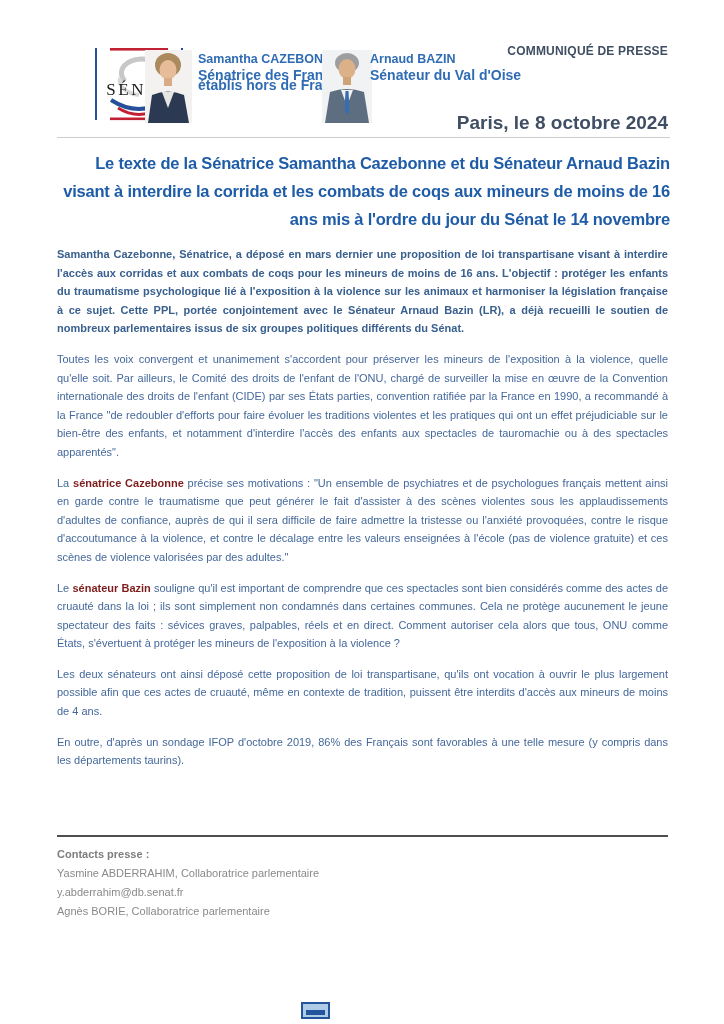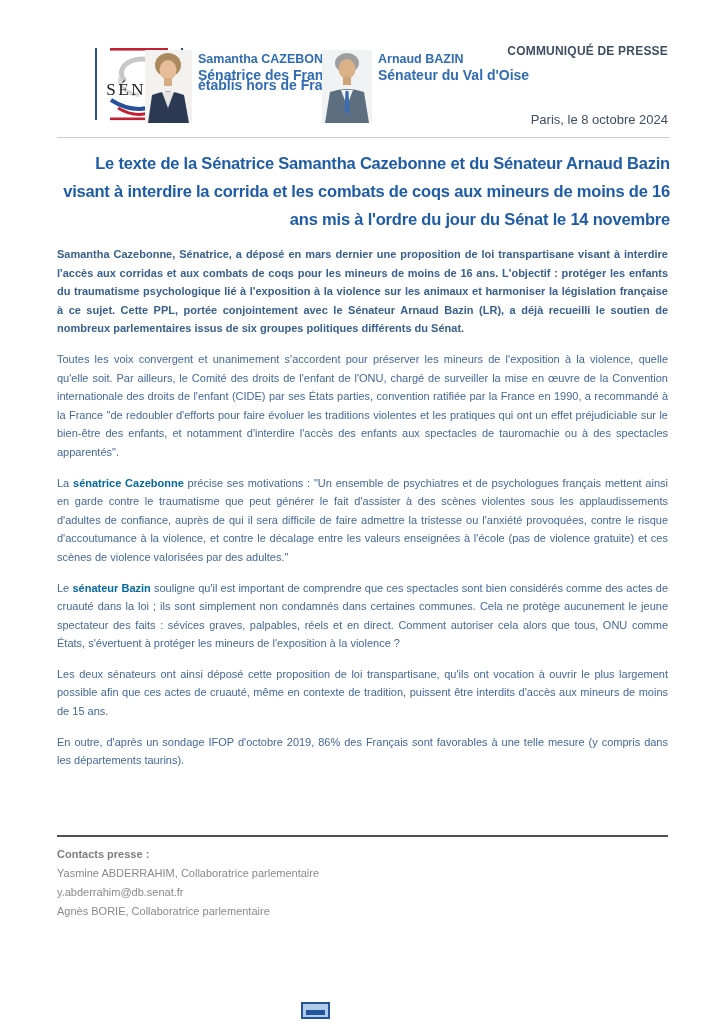--- a/index.html
+++ b/index.html
@@ -10,40 +10,40 @@
     font-family:"Liberation Sans", sans-serif;
     overflow:hidden;
   }
   
   .logo-box{position:absolute;left:47px;top:43px;width:88px;height:82px;padding-left:48px;}
   .photo{position:absolute;top:50px;height:73px;overflow:hidden;background:#f7f7f7;}
   .photo-cazebonne{left:145px;width:47px;}
   .photo-bazin{left:322px;width:50px;}
   .senator-info{position:absolute;top:53px;line-height:1.0;}
   .info-cazebonne{left:198px;}
-  .info-bazin{left:378px;}
+  .info-bazin{left:370px;}
   .senator-name{font-size:12.5px;font-weight:bold;color:#2f6cb3;margin-bottom:4px;}
   .senator-title{font-size:14px;font-weight:bold;color:#2f6cb3;line-height:10.5px;}
   .press-label{position:absolute;right:56px;top:44px;font-size:12px;font-weight:bold;color:#3f4e63;letter-spacing:0.2px;}
-  .date-line{position:absolute;right:56px;top:112px;font-size:13px;font-weight:normal;color:#3f4e63;}
+  .date-line{position:absolute;right:56px;top:112px;font-size:19px;font-weight:bold;color:#3f4e63;}
   .header-rule{position:absolute;left:57px;right:54px;top:137px;height:0;border:none;border-top:1px solid #cdcdcd;margin:0;}
   
   .doc-title{
     position:absolute;left:57px;right:54px;top:149px;margin:0;
     text-align:right;font-size:16.5px;font-weight:bold;color:#1e5ca8;
     line-height:28px;letter-spacing:-0.2px;
   }
   
   .body-text{
     position:absolute;left:57px;right:56px;top:245px;height:570px;overflow:hidden;
     font-size:11px;line-height:18.6px;color:#44689b;text-align:justify;
   }
   .body-text p{margin:0 0 12px 0;}
   .body-text .lead{font-weight:bold;color:#39608f;}
-  .body-text strong{font-weight:bold;color:#0369a1;}
+  .body-text strong{font-weight:bold;color:#7f1d1d;}
   
   .contacts-rule{position:absolute;left:57px;right:56px;top:835px;height:0;border:none;border-top:2px solid #4f4f4f;margin:0;}
   .contacts{position:absolute;left:57px;top:845px;font-size:11px;line-height:19px;color:#8a8a8a;}
   .contacts-heading{font-weight:bold;color:#7d7d7d;}
   
   .footer-mark{
     position:absolute;left:301px;top:1002px;width:29px;height:17px;
     border:2px solid #24549c;background:#aecbe8;box-sizing:border-box;
   }
   .footer-mark .inner{position:absolute;left:3px;right:3px;bottom:2px;height:5px;background:#24549c;}
@@ -107,21 +107,21 @@
 
   <hr class="header-rule">
 
   <h1 class="doc-title">Le texte de la Sénatrice Samantha Cazebonne et du Sénateur Arnaud Bazin visant à interdire la corrida et les combats de coqs aux mineurs de moins de 16 ans mis à l'ordre du jour du Sénat le 14 novembre</h1>
 
   <main class="body-text">
     <p class="lead">Samantha Cazebonne, Sénatrice, a déposé en mars dernier une proposition de loi transpartisane visant à interdire l'accès aux corridas et aux combats de coqs pour les mineurs de moins de 16 ans. L'objectif : protéger les enfants du traumatisme psychologique lié à l'exposition à la violence sur les animaux et harmoniser la législation française à ce sujet. Cette PPL, portée conjointement avec le Sénateur Arnaud Bazin (LR), a déjà recueilli le soutien de nombreux parlementaires issus de six groupes politiques différents du Sénat.</p>
     <p>Toutes les voix convergent et unanimement s'accordent pour préserver les mineurs de l'exposition à la violence, quelle qu'elle soit. Par ailleurs, le Comité des droits de l'enfant de l'ONU, chargé de surveiller la mise en œuvre de la Convention internationale des droits de l'enfant (CIDE) par ses États parties, convention ratifiée par la France en 1990, a recommandé à la France "de redoubler d'efforts pour faire évoluer les traditions violentes et les pratiques qui ont un effet préjudiciable sur le bien-être des enfants, et notamment d'interdire l'accès des enfants aux spectacles de tauromachie ou à des spectacles apparentés".</p>
     <p><span>La </span><strong>sénatrice Cazebonne</strong><span> précise ses motivations : "Un ensemble de psychiatres et de psychologues français mettent ainsi en garde contre le traumatisme que peut générer le fait d'assister à des scènes violentes sous les applaudissements d'adultes de confiance, auprès de qui il sera difficile de faire admettre la tristesse ou l'anxiété provoquées, contre le risque d'accoutumance à la violence, et contre le décalage entre les valeurs enseignées à l'école (pas de violence gratuite) et ces scènes de violence valorisées par des adultes."</span></p>
     <p><span>Le </span><strong>sénateur Bazin</strong><span> souligne qu'il est important de comprendre que ces spectacles sont bien considérés comme des actes de cruauté dans la loi ; ils sont simplement non condamnés dans certaines communes. Cela ne protège aucunement le jeune spectateur des faits : sévices graves, palpables, réels et en direct. Comment autoriser cela alors que tous, ONU comme États, s'évertuent à protéger les mineurs de l'exposition à la violence ?</span></p>
-    <p>Les deux sénateurs ont ainsi déposé cette proposition de loi transpartisane, qu'ils ont vocation à ouvrir le plus largement possible afin que ces actes de cruauté, même en contexte de tradition, puissent être interdits d'accès aux mineurs de moins de 15 ans.</p>
+    <p>Les deux sénateurs ont ainsi déposé cette proposition de loi transpartisane, qu'ils ont vocation à ouvrir le plus largement possible afin que ces actes de cruauté, même en contexte de tradition, puissent être interdits d'accès aux mineurs de moins de 4 ans.</p>
     <p>En outre, d'après un sondage IFOP d'octobre 2019, 86% des Français sont favorables à une telle mesure (y compris dans les départements taurins).</p>
 
   </main>
 
   <hr class="contacts-rule">
   <section class="contacts">
     <div class="contacts-heading">Contacts presse :</div>
     <div>Yasmine ABDERRAHIM, Collaboratrice parlementaire</div>
     <div>y.abderrahim@db.senat.fr</div>
     <div>Agnès BORIE, Collaboratrice parlementaire</div>

